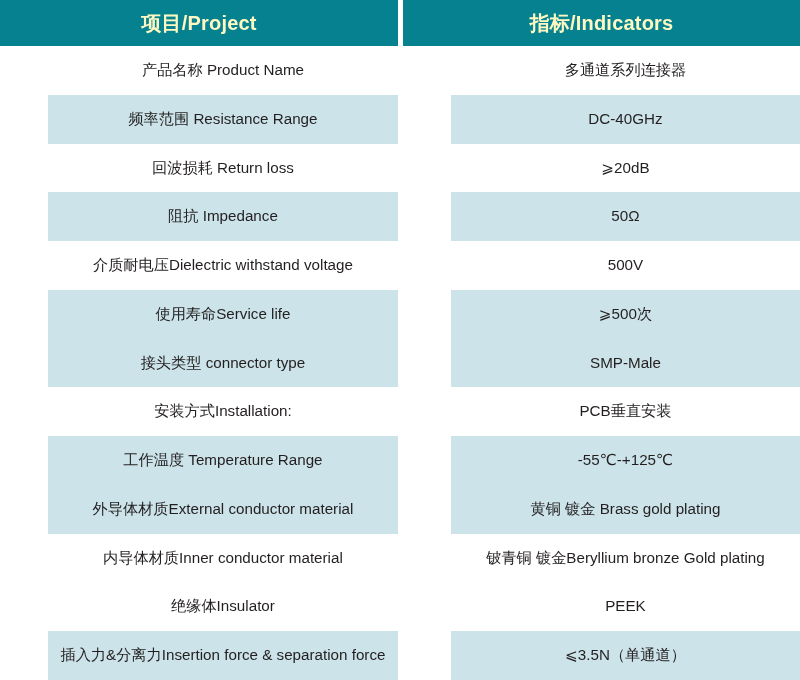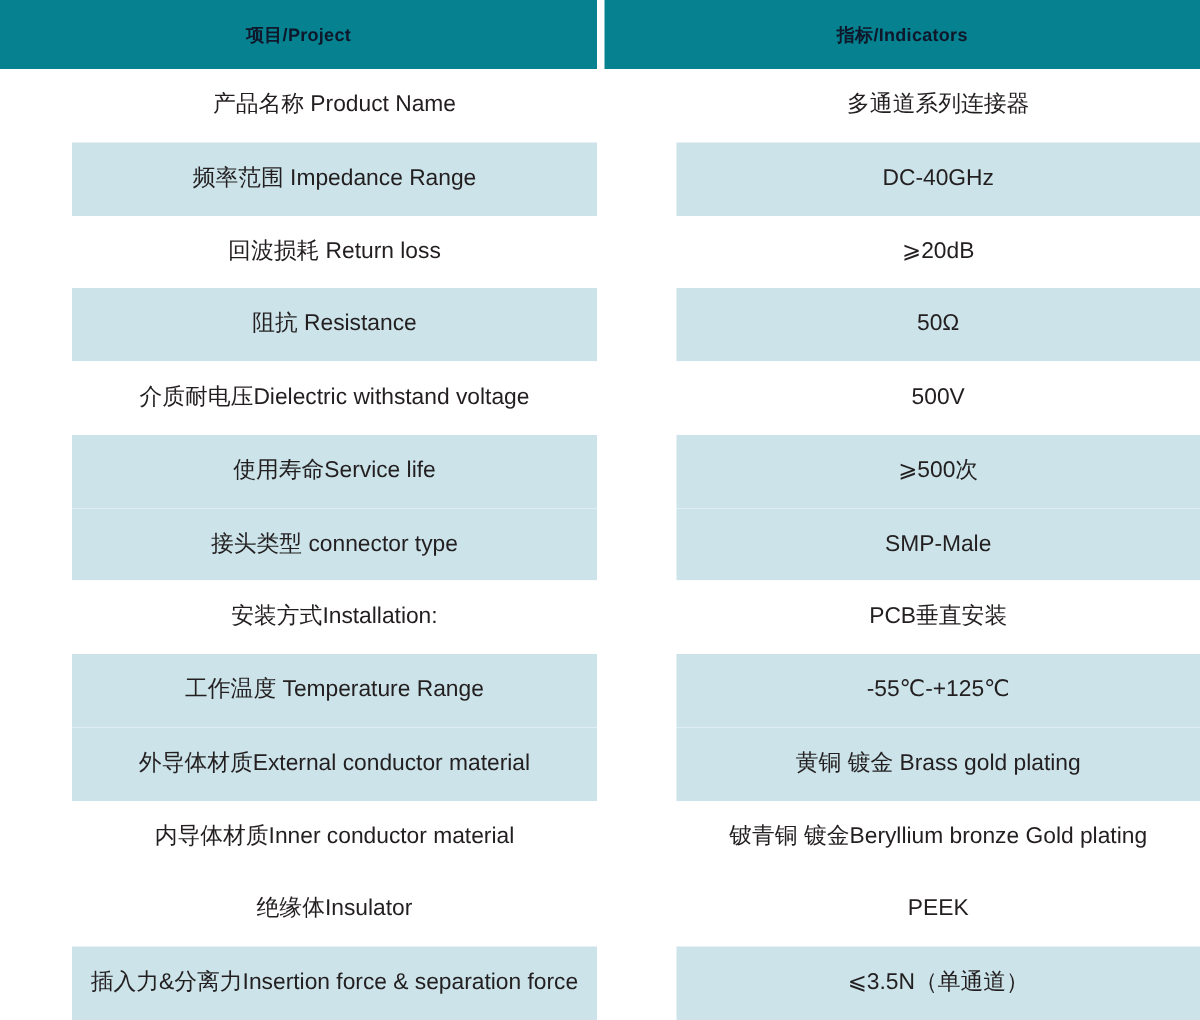--- a/index.html
+++ b/index.html
@@ -29,22 +29,22 @@
     display: flex;
     height: 46px;
     flex: 0 0 46px;
     background: #ffffff;
   }
   .th {
     display: flex;
     align-items: center;
     justify-content: center;
     background: #05818f;
-    color: #0f172a;
-    font-size: 12px;
+    color: #fef9c3;
+    font-size: 20px;
     font-weight: bold;
     letter-spacing: 0.2px;
     box-sizing: border-box;
   }
   .th.col-left  { width: 398px; }
   .th.col-gap   { width: 5px; background: #ffffff; }
   .th.col-right { width: 397px; text-align: center; }
 
   
   .tbody {
@@ -93,33 +93,33 @@
 
   <div class="tbody">
 
     <div class="tr plain">
       <div class="td col-left">产品名称 Product Name</div>
       <div class="cell-gap"></div>
       <div class="td col-right">多通道系列连接器</div>
     </div>
 
     <div class="tr tint">
-      <div class="td col-left">频率范围 Impedance Range</div>
+      <div class="td col-left">频率范围 Resistance Range</div>
       <div class="cell-gap"></div>
       <div class="td col-right">DC-40GHz</div>
     </div>
 
     <div class="tr plain">
       <div class="td col-left">回波损耗 Return loss</div>
       <div class="cell-gap"></div>
       <div class="td col-right">⩾20dB</div>
     </div>
 
     <div class="tr tint">
-      <div class="td col-left">阻抗 Resistance</div>
+      <div class="td col-left">阻抗 Impedance</div>
       <div class="cell-gap"></div>
       <div class="td col-right">50Ω</div>
     </div>
 
     <div class="tr plain">
       <div class="td col-left">介质耐电压Dielectric withstand voltage</div>
       <div class="cell-gap"></div>
       <div class="td col-right">500V</div>
     </div>
 

